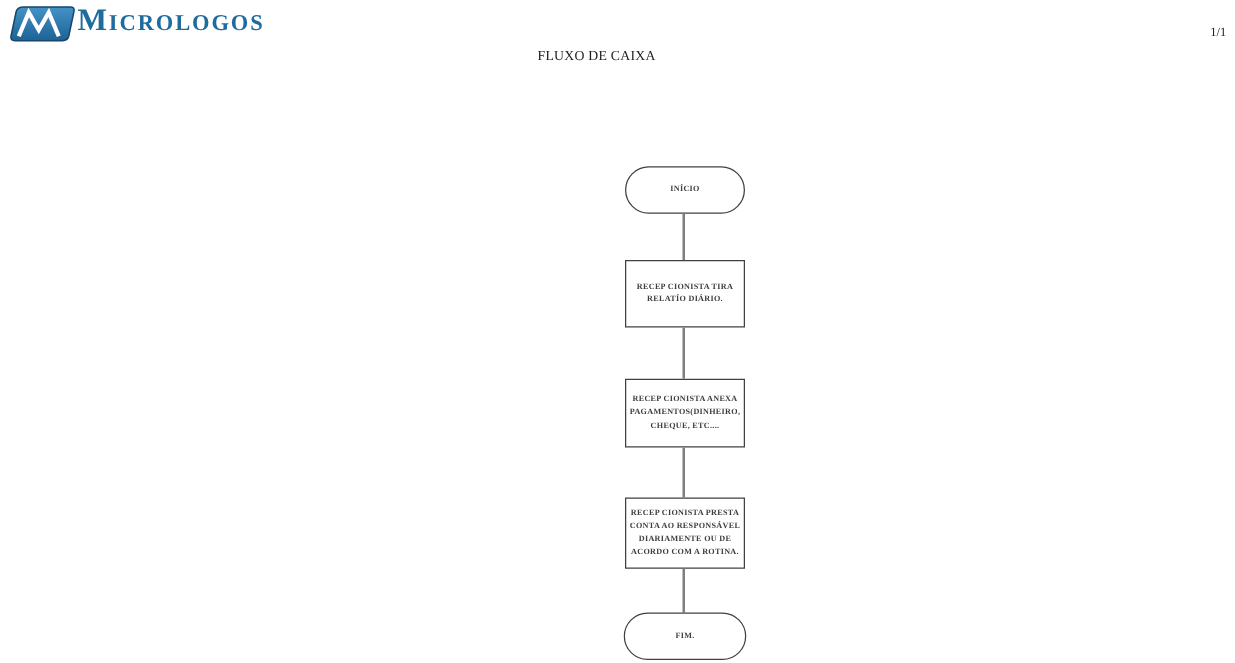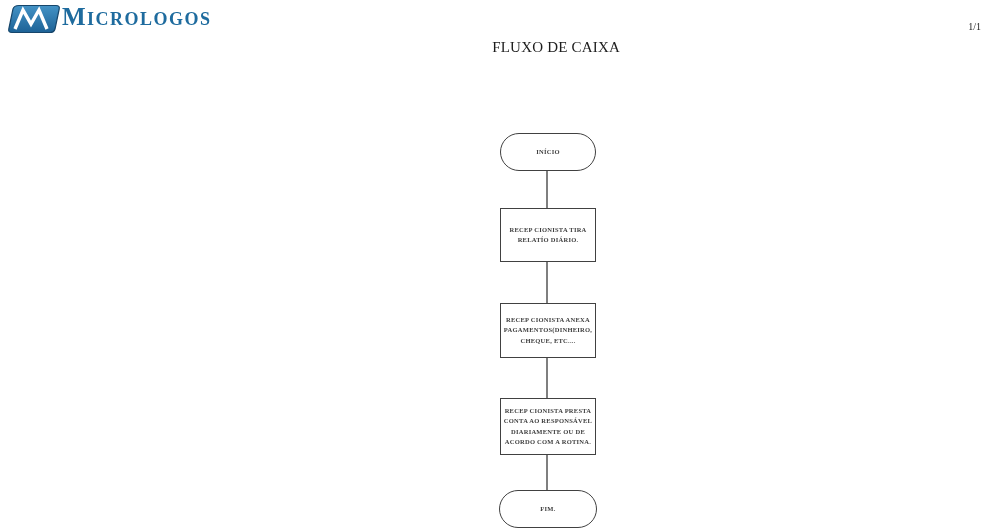--- a/index.html
+++ b/index.html
@@ -17,22 +17,22 @@
     letter-spacing:1.5px;color:#1e6b9e;white-space:nowrap;
   }
   .tagline{
     position:absolute;left:12px;top:37px;
     font-size:14px;font-style:italic;font-weight:600;
     letter-spacing:3.5px;word-spacing:2px;color:#2f89b6;white-space:nowrap;
   }
 
   
   .title{
-    position:absolute;left:420px;top:39px;width:200px;
-    text-align:right;font-size:15px;color:#1c1c1c;letter-spacing:.2px;
+    position:absolute;left:430px;top:39px;width:200px;
+    text-align:left;font-size:11px;color:#1c1c1c;letter-spacing:.2px;
   }
   .pagenum{
     position:absolute;right:7px;top:21px;
     font-size:10px;color:#1c1c1c;text-align:center;
   }
 
   
   .node{
     position:absolute;left:500px;width:96px;
     border:1.4px solid #414141;background:#fff;box-sizing:border-box;

